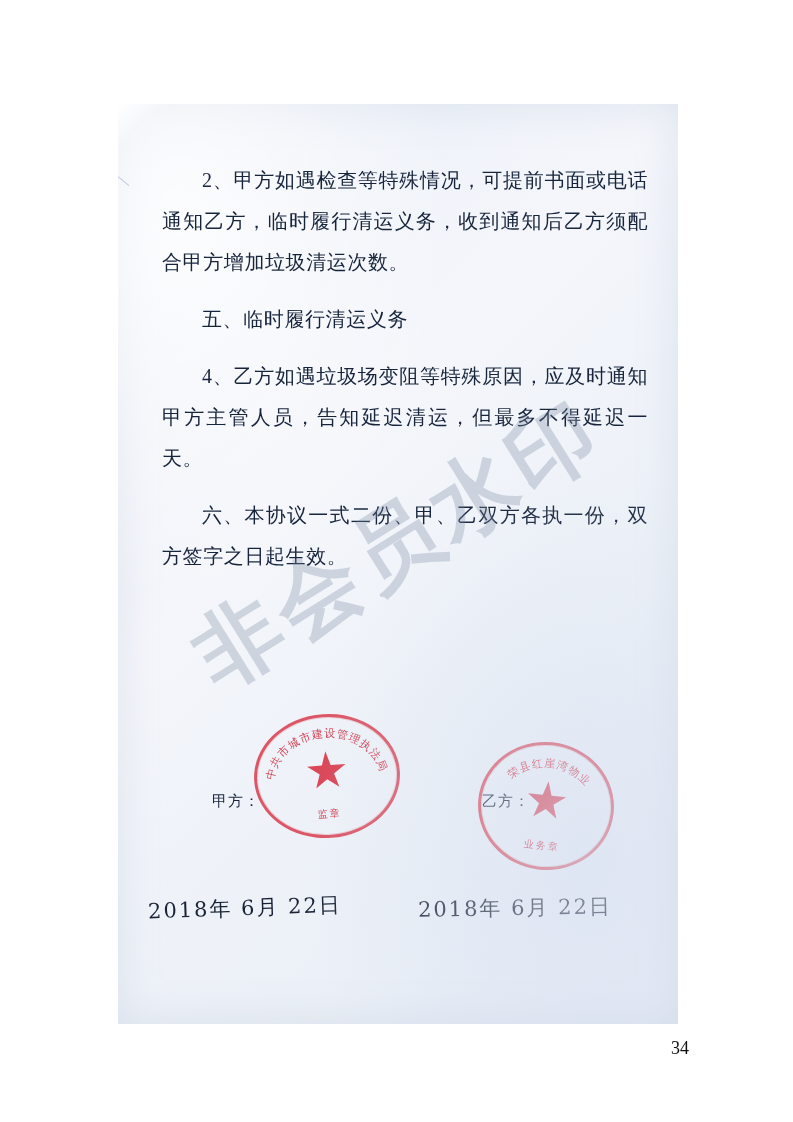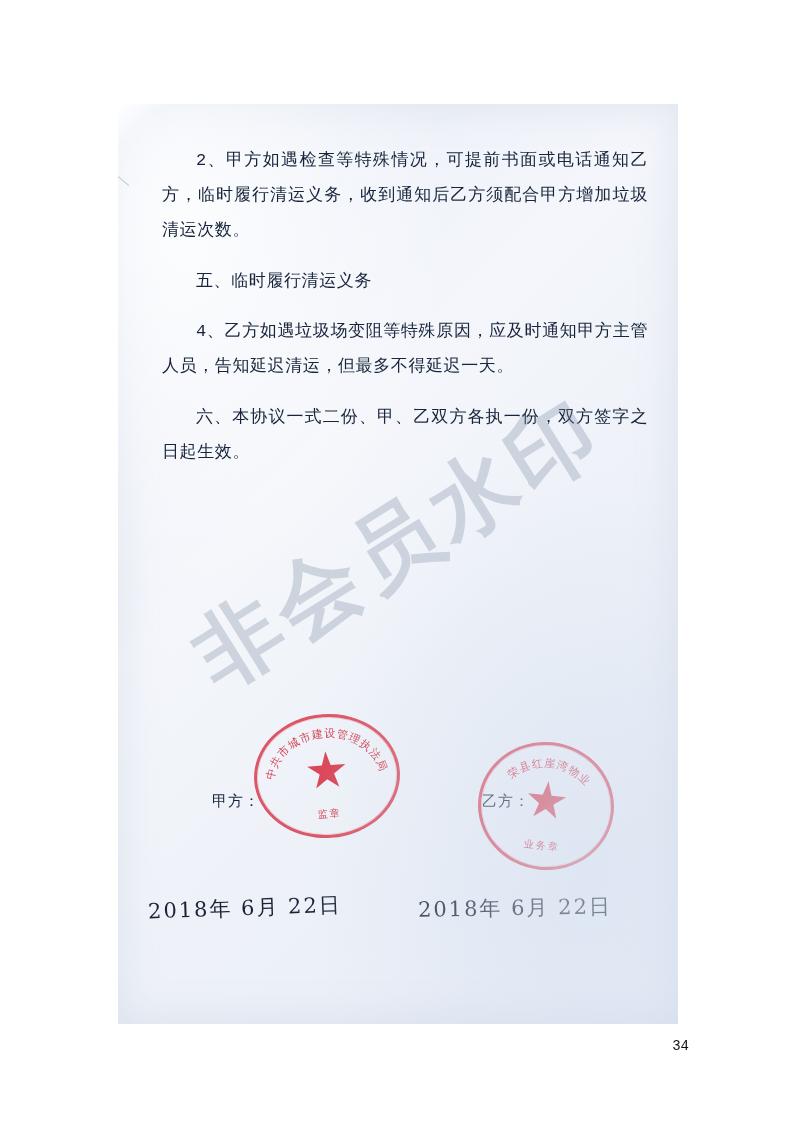--- a/index.html
+++ b/index.html
@@ -67,25 +67,25 @@
     height: 56px;
     border-bottom: 1px solid rgba(150,165,190,0.55);
     transform: rotate(39deg);
     transform-origin: left top;
   }
 
   
   .doc-body {
     position: absolute;
     left: 44px;
-    top: 40px;
+    top: 56px;
     width: 486px;
     color: #17243b;
-    font-family: Liberation Mono, monospace;
-    font-size: 17px;
+    font-family: Liberation Serif, serif;
+    font-size: 20px;
     line-height: 2.05;
     letter-spacing: 0.6px;
   }
   .para {
     margin: 0 0 16px 0;
     text-indent: 2em;
     text-align: justify;
   }
 
   
@@ -187,23 +187,23 @@
     pointer-events: none;
     font-family: "DejaVu Sans", "Liberation Sans", sans-serif;
     margin-top: -20px;
   }
 
   
   .page-number {
     position: absolute;
     right: 104px;
     top: 1038px;
-    font-size: 14px;
+    font-size: 18px;
     color: #111111;
-    font-family: Liberation Mono, monospace;
+    font-family: Liberation Serif, serif;
   }
 </style>
 </head>
 <body>
 
 <div class="scan">
 
   <div class="corner-fold"></div>
   <div class="corner-fold-line"></div>
 

